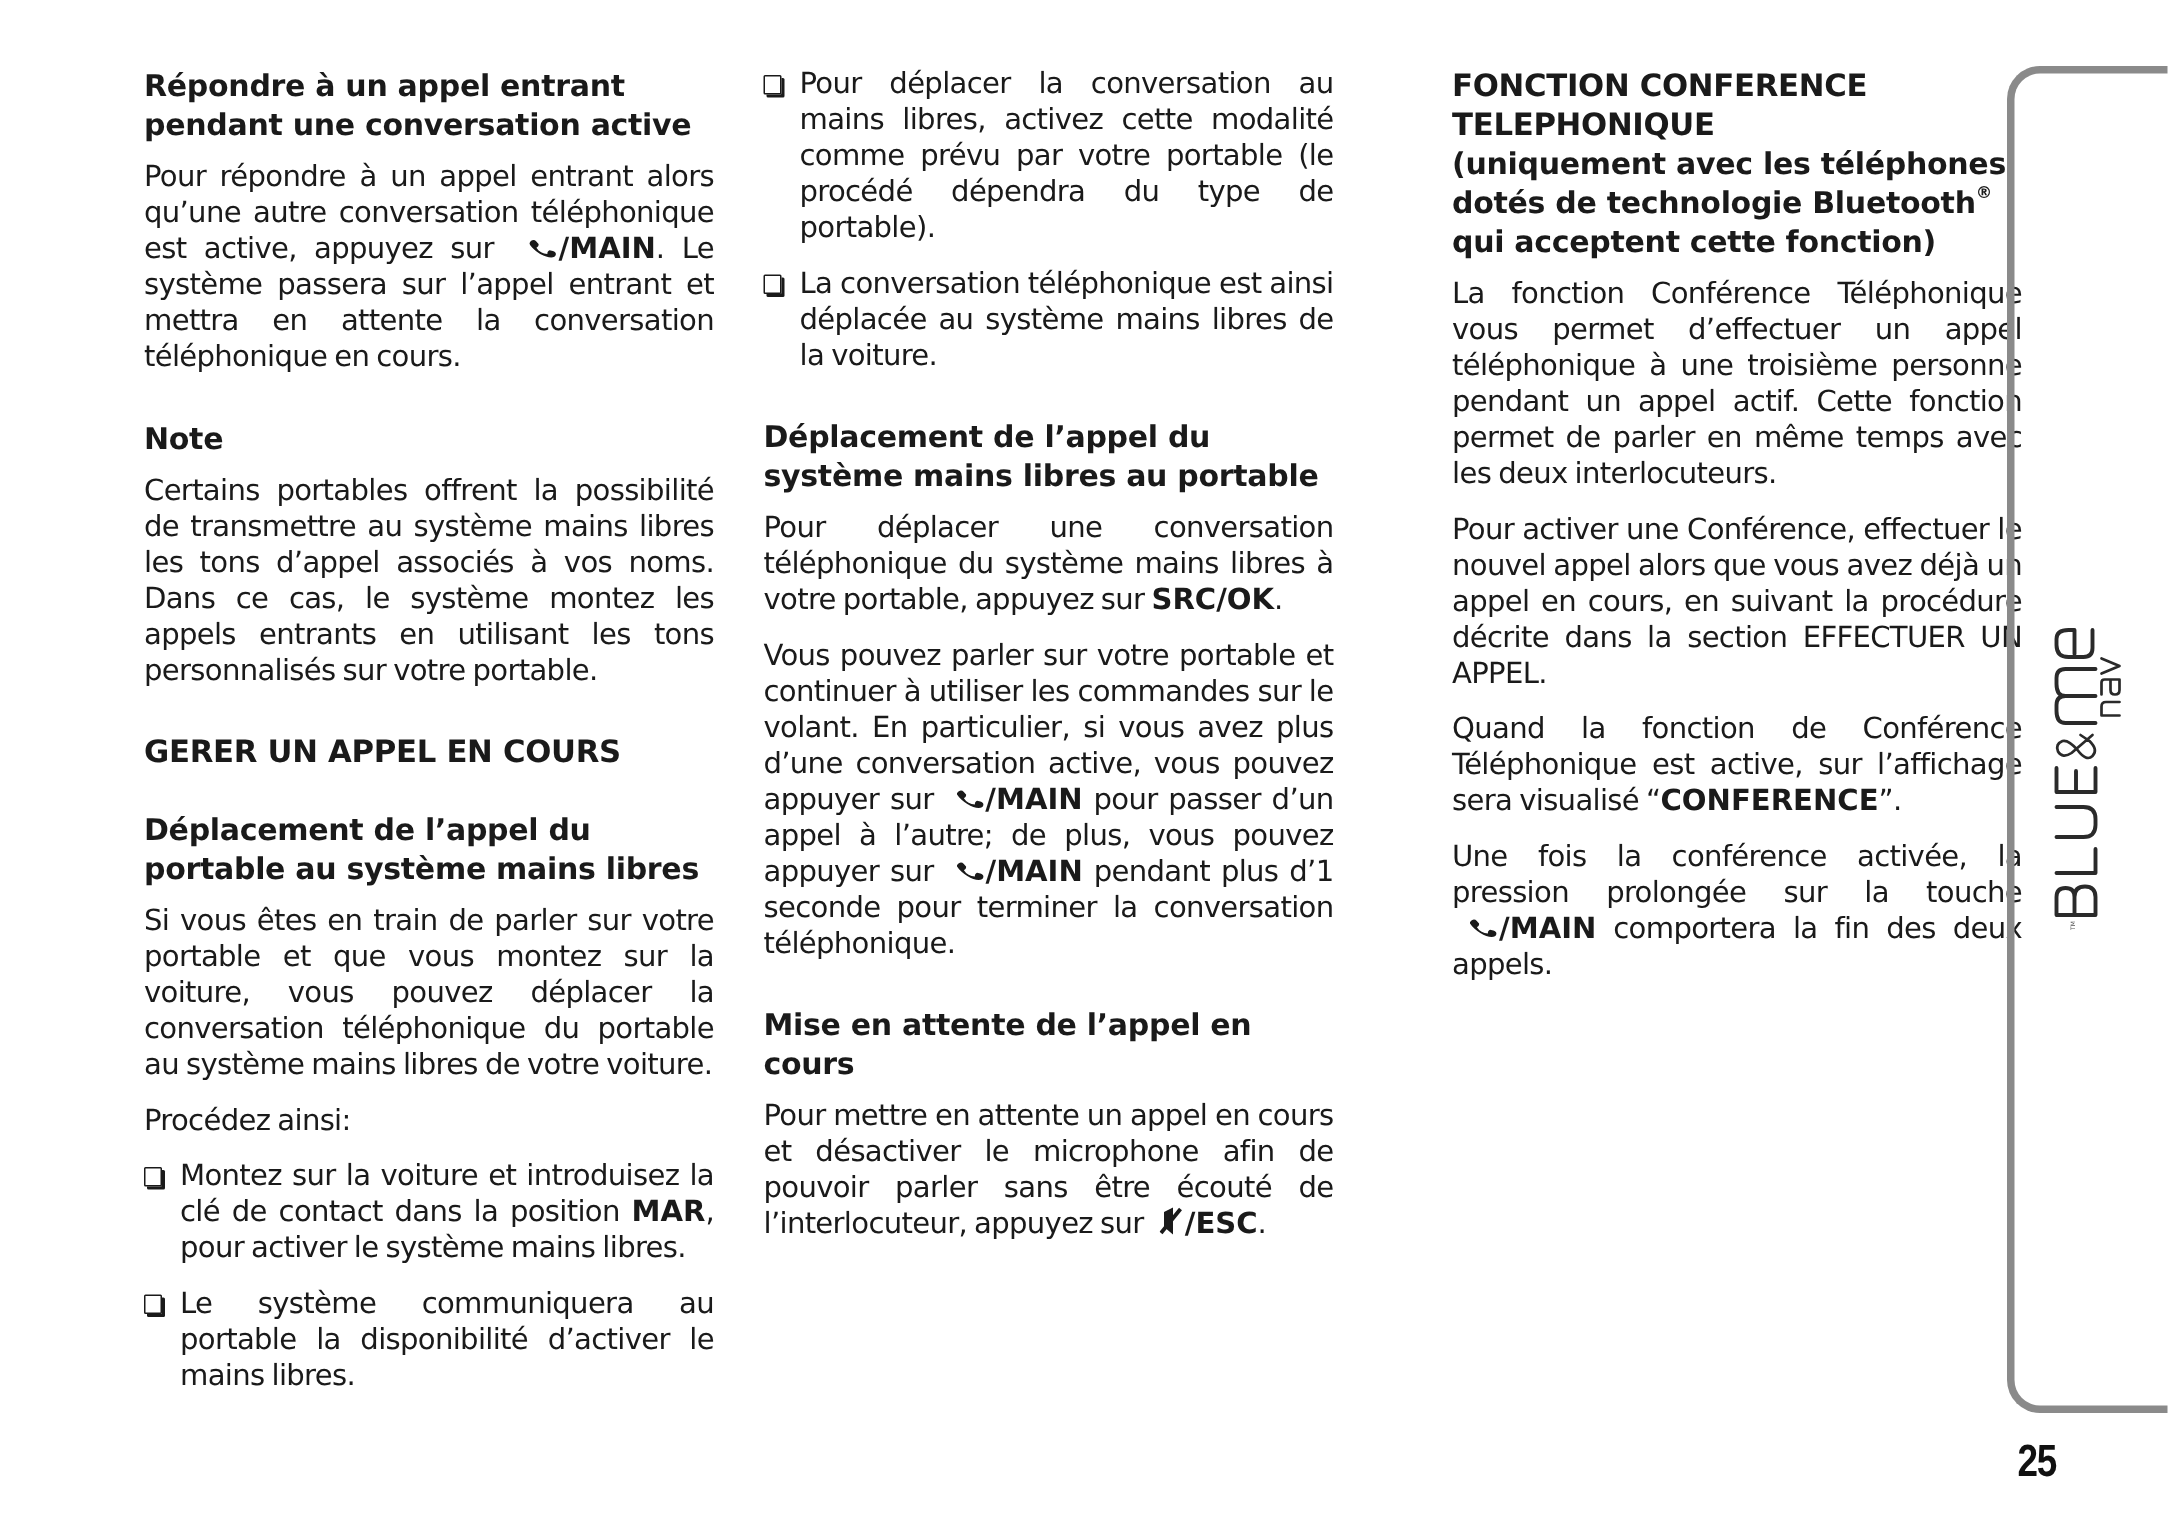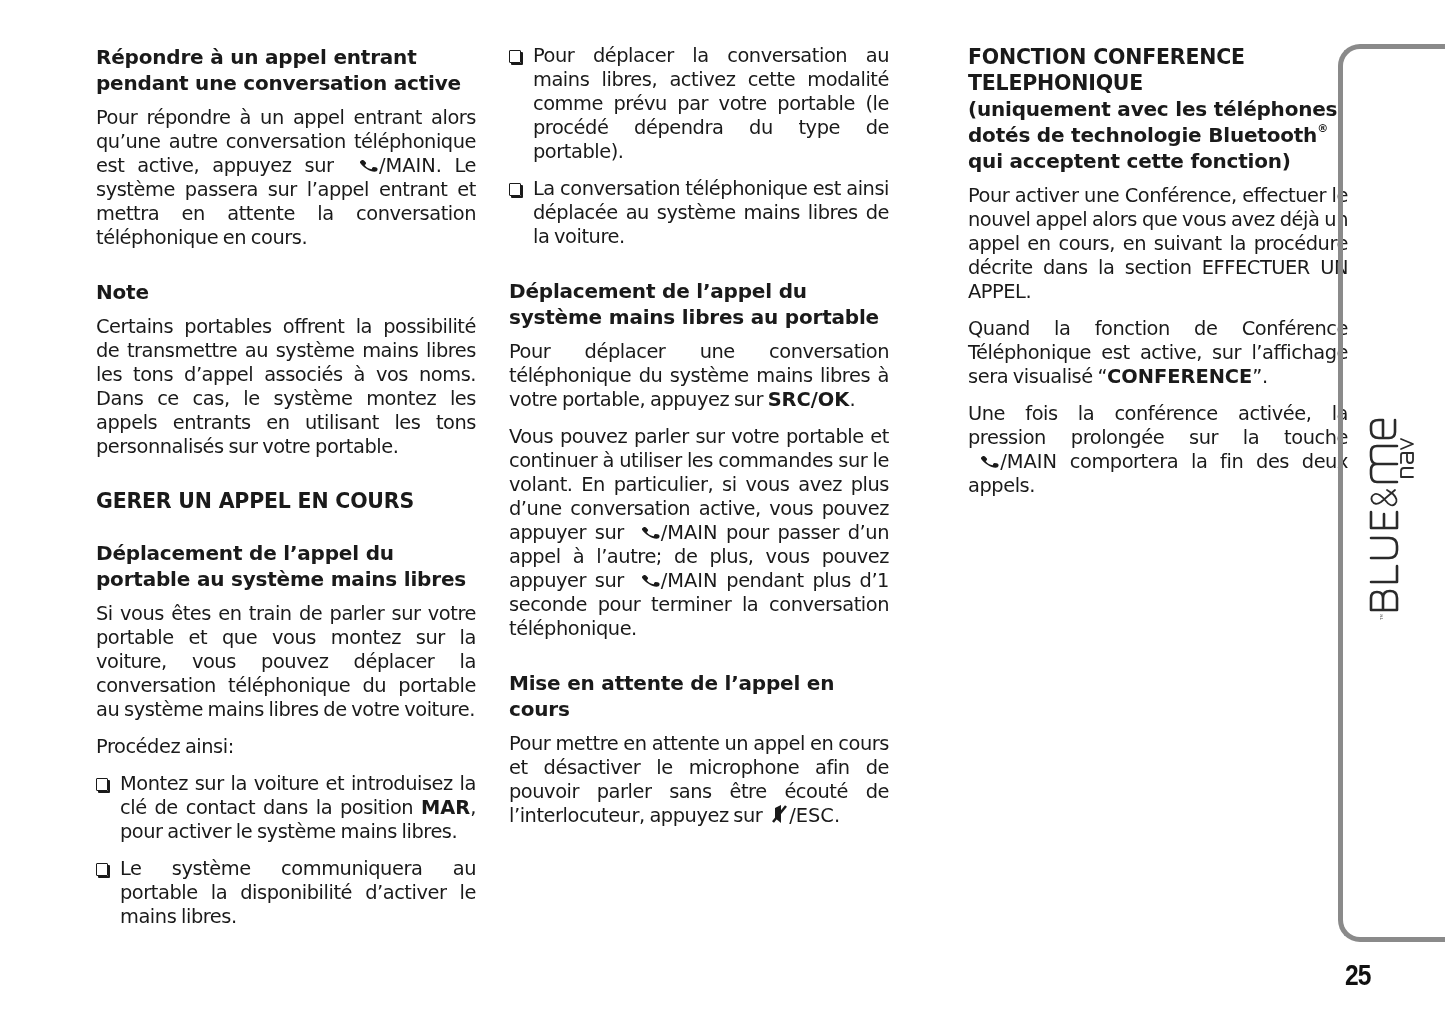--- a/index.html
+++ b/index.html
@@ -17,21 +17,21 @@
   .p { font-size: 19.4px; line-height: 24px; margin: 0 0 13px 0; text-align: justify; letter-spacing: -0.45px; word-spacing: -1px; }
   .p b { font-weight: bold; letter-spacing: 0; }
   .gap-lg { height: 16px; }
 
   .bullet { position: relative; padding-left: 24px; }
   .bullet .box {
     position: absolute; left: 0; top: 6px; width: 12px; height: 13px;
     border: 1.6px solid #1a1a1a; border-radius: 1px; box-sizing: border-box;
     box-shadow: 2px 2px 0 0 #1a1a1a;
   }
-  .key { font-weight: normal; letter-spacing: 0; white-space: nowrap; }
+  .key { font-weight: bold; letter-spacing: 0; white-space: nowrap; }
   .key svg { display: inline-block; vertical-align: -2px; margin-right: 1px; }
   sup { font-size: 11px; vertical-align: 10px; line-height: 0; }
 
   
   #side-tab {
     position: absolute; left: 1338px; top: 44px; width: 130px; height: 898px;
     border: 5px solid #8a8a8a; border-right: none; border-radius: 22px 0 0 22px; box-sizing: border-box;
   }
   #brand {
     position: absolute; left: 1357px; top: 372px; width: 60px; height: 250px;
@@ -104,20 +104,21 @@
           <path d="M1 18 L14 2" stroke="#1a1a1a" stroke-width="2.5"></path>
         </svg><span>/ESC</span></span><span>.</span>
   </div>
 </div>
 
 <div class="col" id="col3">
   <div class="h caps" style="margin-bottom:0">FONCTION CONFERENCE TELEPHONIQUE</div>
   <div class="h">
     <span>(uniquement avec les téléphones dotés de technologie Bluetooth</span><sup>®</sup><span> qui acceptent cette fonction)</span>
   </div>
+  <div class="p">La fonction Conférence Téléphonique vous permet d’effectuer un appel téléphonique à une troisième personne pendant un appel actif. Cette fonction permet de parler en même temps avec les deux interlocuteurs.</div>
   <div class="p">Pour activer une Conférence, effectuer le nouvel appel alors que vous avez déjà un appel en cours, en suivant la procédure décrite dans la section EFFECTUER UN APPEL.</div>
   <div class="p">
     <span>Quand la fonction de Conférence Téléphonique est active, sur l’affichage sera visualisé “</span><b>CONFERENCE</b><span>”.</span>
   </div>
   <div class="p">
     <span>Une fois la conférence activée, la pression prolongée sur la touche</span>
     <span class="key">&nbsp;<svg width="18" height="16" viewBox="0 0 18 16">
           <path d="M1 2 C3 0 5 0 6 2 L7 4 C7 5 6 6 5 6 C6 9 8 11 11 12 C11 11 12 10 13 10 L15 11 C17 12 17 14 15 15 C11 16 3 9 1 2 Z" fill="#1a1a1a" transform="rotate(-15 9 8)"></path>
         </svg><span>/MAIN</span></span><span> comportera la fin des deux appels.</span>
   </div>

